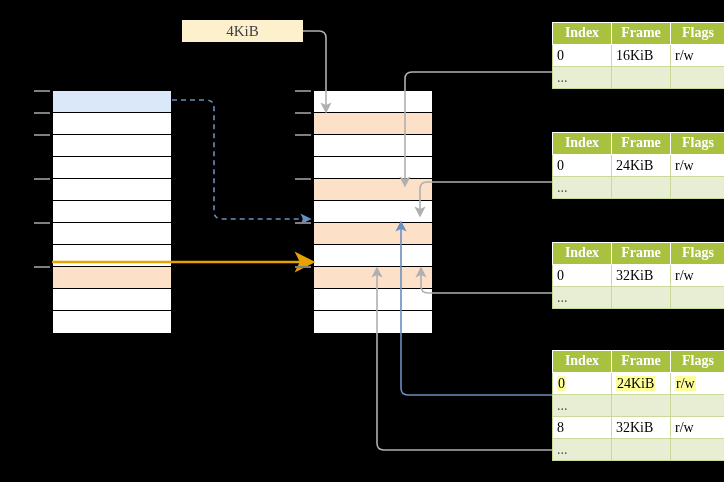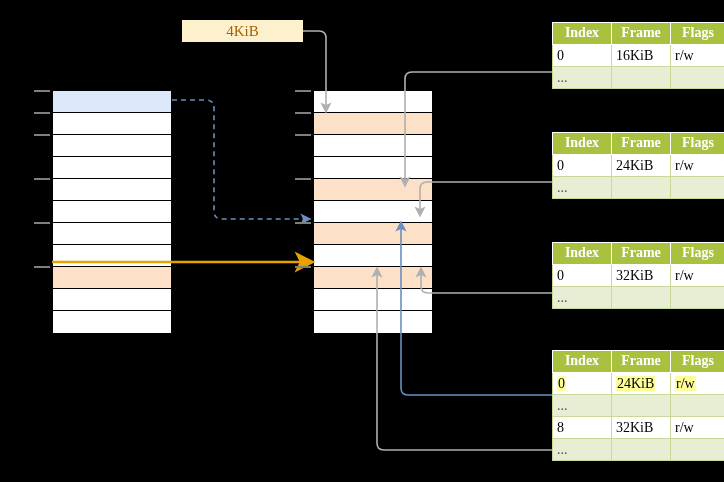--- a/index.html
+++ b/index.html
@@ -10,21 +10,21 @@
   
   .memcol{position:absolute;border:1px solid #000;box-sizing:border-box;background:#fff;}
   .memcol .cell{box-sizing:border-box;border-bottom:1px solid #000;background:#fff;}
   .memcol .cell:last-child{border-bottom:none;}
 
   
   .tick{position:absolute;height:2px;background:#7f7f7f;}
 
   
   .labelbox{position:absolute;background:#fdf0cd;display:flex;align-items:center;
-            justify-content:center;font-size:15px;color:#a16207;box-sizing:border-box;}
+            justify-content:center;font-size:15px;color:#404040;box-sizing:border-box;}
 
   
   .ptable{position:absolute;border-collapse:collapse;table-layout:fixed;
           border:1px solid #9ac03a;}
   .ptable th{background:#a8c13f;color:#fff;font-weight:bold;font-size:14px;
              text-align:center;padding:2px 0 3px 0;border:1px solid #fff;
              font-family:"Liberation Serif", serif;}
   .ptable td{font-size:14px;color:#000;padding:1px 4px;height:22px;
              border:1px solid #c9d99a;background:#fff;box-sizing:border-box;
              font-family:"Liberation Serif", serif;}

